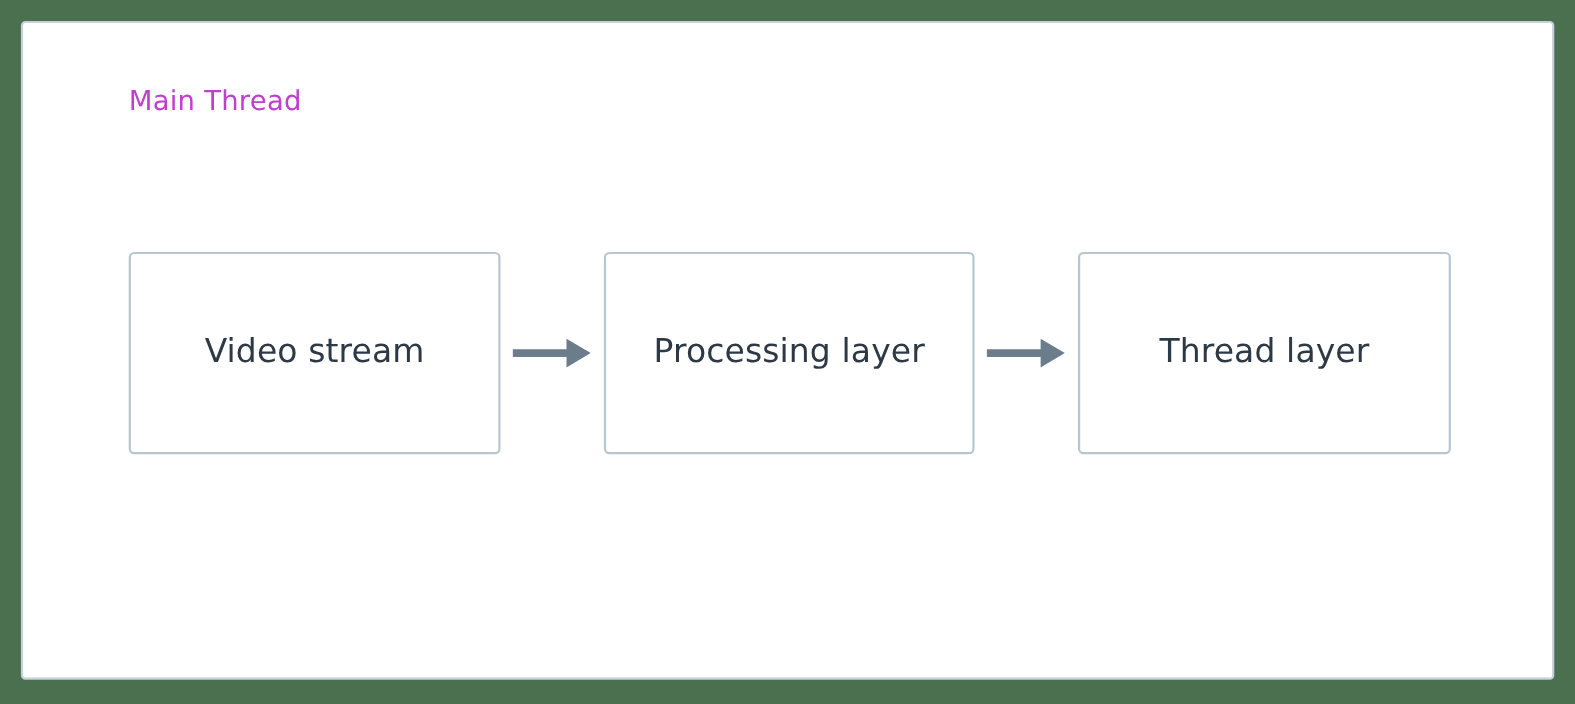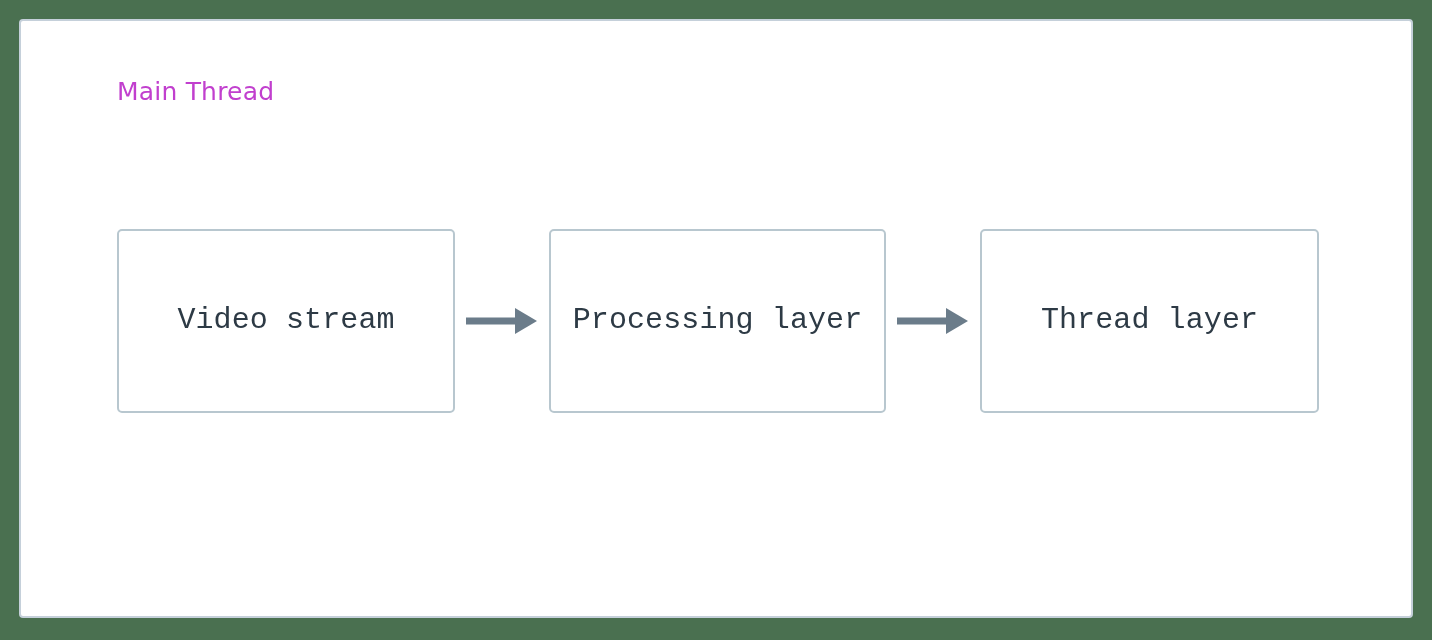--- a/index.html
+++ b/index.html
@@ -49,21 +49,20 @@
   .flow {
     position: absolute;
     left: 96px;
     top: 208px;
     width: 1202px;
     height: 184px;
     display: flex;
     flex-direction: row;
     align-items: center;
     justify-content: flex-start;
-    font-family: Liberation Mono, monospace;
   }
 
   .node {
     box-sizing: border-box;
     height: 184px;
     background: #ffffff;
     border: 2px solid #b8c7cf;
     border-radius: 5px;
     display: flex;
     align-items: center;

